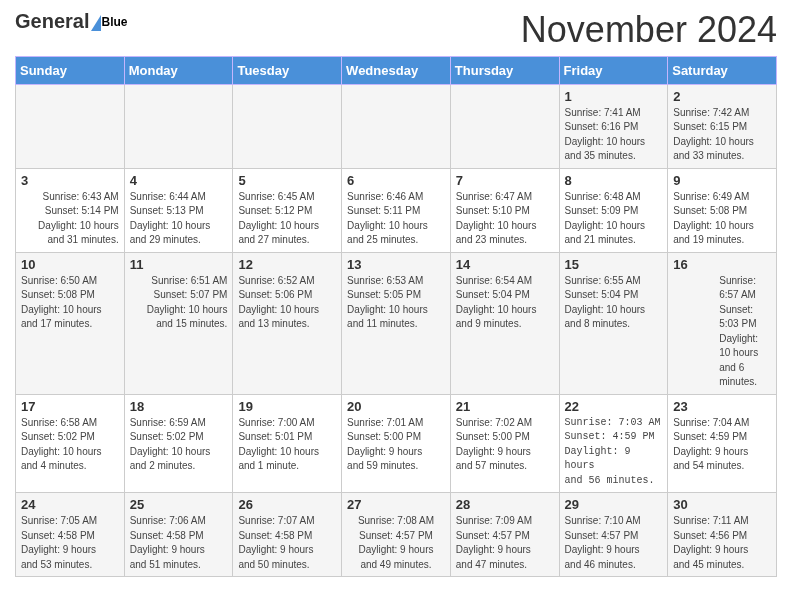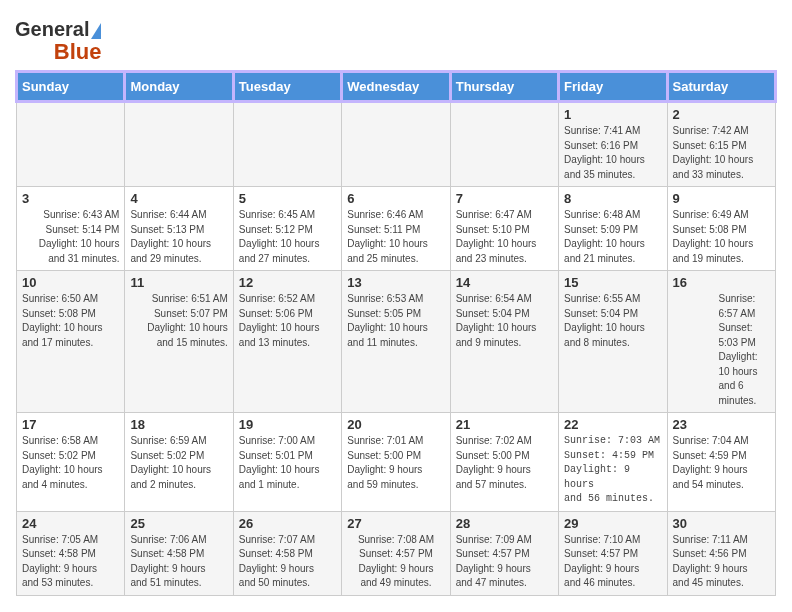--- a/index.html
+++ b/index.html
@@ -11,23 +11,23 @@
       padding: 10px 15px;
     }
     .header {
       display: flex;
       align-items: flex-start;
       justify-content: space-between;
       margin-bottom: 6px;
     }
     .logo {
       display: flex;
-      flex-direction: column;
-      align-items: flex-end;
-      margin-top: 8px;
+      flex-direction: row;
+      align-items: center;
+      margin-top: 0;
     }
     .logo-text {
       font-size: 20px;
       font-weight: bold;
       color: #333;
       line-height: 1.1;
     }
     .logo-text span {
       color: #4a90d9;
     }
@@ -62,21 +62,21 @@
       border-collapse: collapse;
       table-layout: fixed;
     }
     thead th {
       background-color: #4a90d9;
       color: #fff;
       font-size: 13px;
       font-weight: bold;
       padding: 6px 4px;
       text-align: left;
-      border: 3px solid #c4b5fd;
+      border: 1px solid #c4b5fd;
     }
     tbody td {
       border: 1px solid #ccc;
       vertical-align: top;
       padding: 4px 5px;
       font-size: 10.5px;
       color: #333;
       height: 82px;
     }
     tbody tr:nth-child(odd) td {
@@ -105,24 +105,25 @@
 <body>
 
 <div class="header">
   <div class="logo">
     <div class="logo-row">
       <span class="logo-text">
         <span style="color:#333">General</span><span class="logo-triangle"></span>
       </span>
     </div>
     <div>
-      <span class="logo-text" style="color:#c2410c; font-size:22px;">Blue</span>
+      <span class="logo-text" style="color:#000000; font-size:12px;">Blue</span>
     </div>
   </div>
   <div class="title-block">
+    <div class="month-title">November 2024</div>
   </div>
 </div>
 
 <table>
   <thead>
     <tr>
     <th>Sunday</th>
         <th>Monday</th>
         <th>Tuesday</th>
         <th>Wednesday</th>

